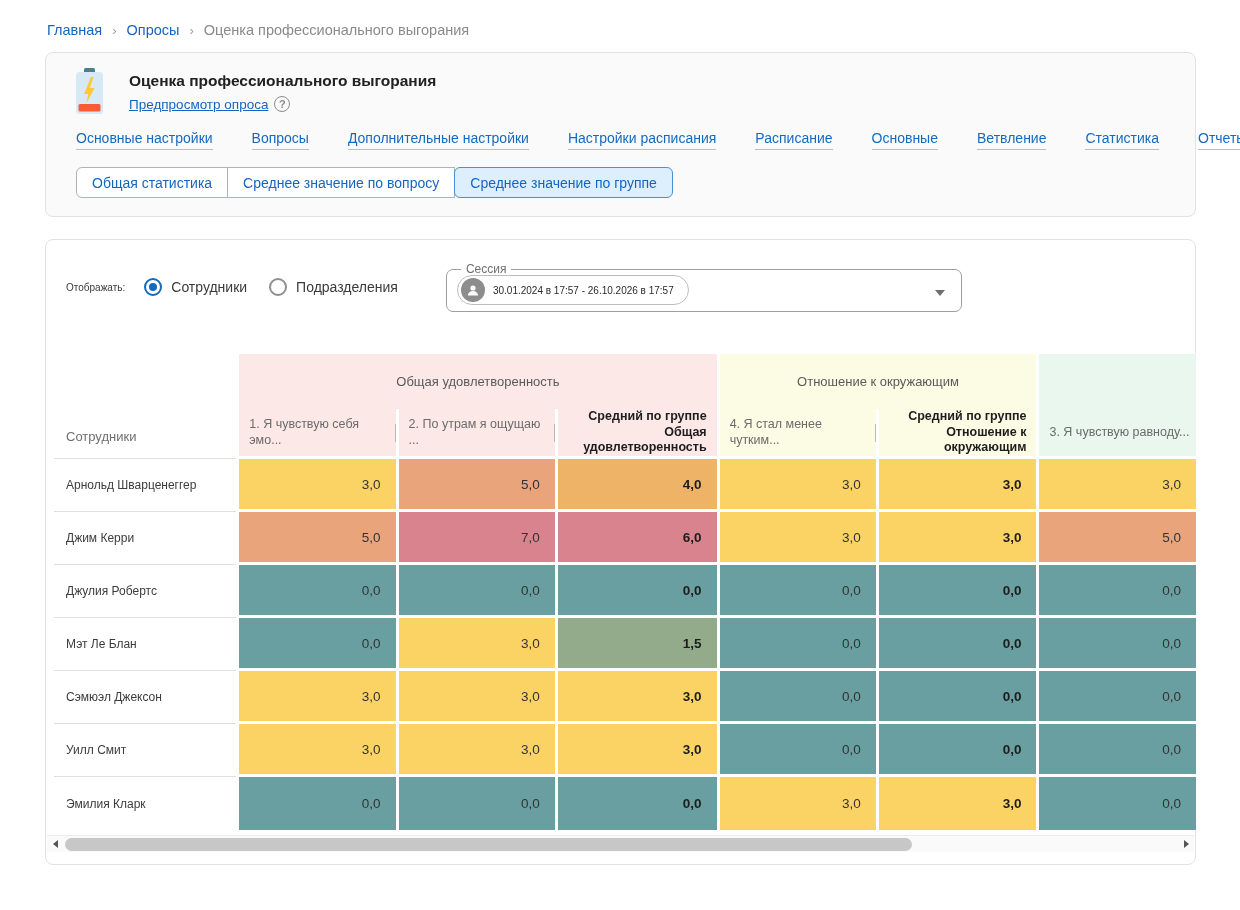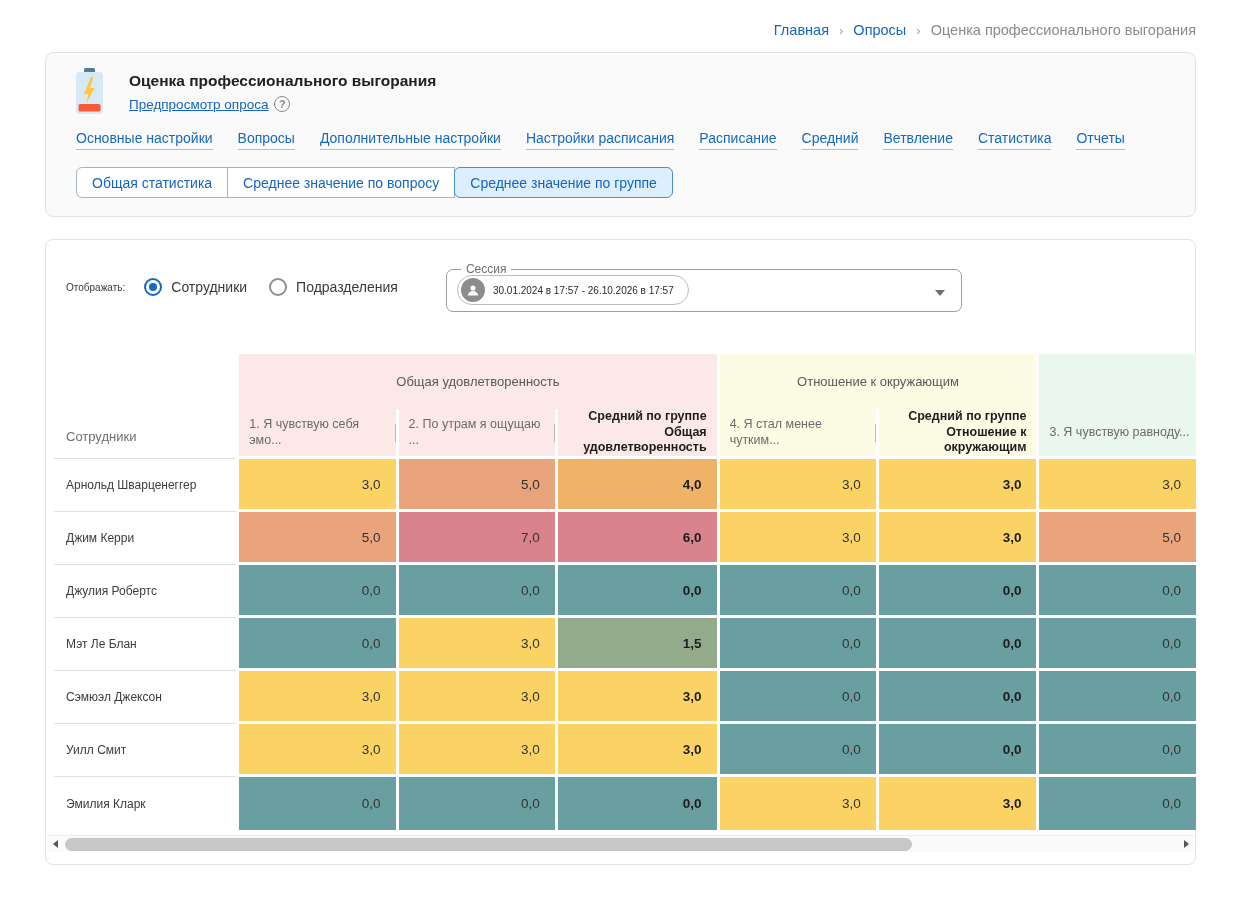--- a/index.html
+++ b/index.html
@@ -1,41 +1,41 @@
 <!DOCTYPE html>
 <html><head>
 <meta charset="utf-8">
 <style>
   * { box-sizing: border-box; margin: 0; padding: 0; }
   html,body { width:1240px; height:910px; background:#fff; overflow:hidden;
     font-family:"Liberation Sans","DejaVu Sans",sans-serif; }
   .page { padding:20px 44px 0 45px; }
 
   
-  .breadcrumb { display:flex; align-items:center; gap:10px; font-size:14.5px; margin:2px 0 14px 2px;justify-content:flex-end; }
+  .breadcrumb { display:flex; align-items:center; gap:10px; font-size:14.5px; margin:2px 0 14px 2px; }
   .breadcrumb a { color:#1565c0; text-decoration:none; cursor:pointer; }
   .breadcrumb .sep { color:#9e9e9e; font-size:13px; }
   .breadcrumb .current { color:#8a8a8a; }
 
   
   .card { border:1px solid #e2e2e2; border-radius:8px; }
   .header-card { background:#fafafa; padding:15px 20px 18px 20px; margin-bottom:22px; }
   .table-card { background:#fff; padding:20px 0 12px 0; }
 
   
   .survey-head { display:flex; align-items:flex-start; gap:26px; padding-left:10px; margin-bottom:16px; }
   .battery-icon { width:27px; height:46px; flex:none; }
   .survey-title { font-size:15.5px; font-weight:bold; color:#212121; margin-top:4px; }
   .preview-row { display:flex; align-items:center; gap:6px; margin-top:6px; }
   .preview-link { font-size:13.5px; color:#1565c0; text-decoration:underline; cursor:pointer; }
   .help-icon { width:16px; height:16px; border:1.4px solid #8b8b8b; border-radius:50%; color:#8b8b8b;
     font-size:11px; display:inline-flex; align-items:center; justify-content:center; font-weight:bold; }
 
   
-  .nav-tabs { display:flex; gap:25px; padding-left:10px; margin-bottom:17px; flex-wrap:nowrap; }
+  .nav-tabs { display:flex; gap:39px; padding-left:10px; margin-bottom:17px; flex-wrap:nowrap; }
   .nav-tab { font-size:14px; color:#1669c1; text-decoration:none; border-bottom:1px solid #bdbdbd;
     padding-bottom:3px; white-space:nowrap; cursor:pointer; }
 
   
   .stat-tabs { display:flex; padding-left:10px; }
   .stat-tab { font-size:14px; color:#1565c0; background:#fff; border:1px solid #a7b4c0; height:31px;
     padding:0 15px; margin-left:-1px; cursor:pointer; display:flex; align-items:center; white-space:nowrap; }
   .stat-tab:first-child { border-radius:6px 0 0 6px; margin-left:0; }
   .stat-tab.selected { background:#ddeefc; border:1px solid #4a90d9; border-radius:6px; z-index:2; position:relative; }
 
@@ -122,21 +122,21 @@
           <span class="help-icon">?</span>
         </div>
       </div>
     </div>
     <div class="nav-tabs">
         <a class="nav-tab">Основные настройки</a>
         <a class="nav-tab">Вопросы</a>
         <a class="nav-tab">Дополнительные настройки</a>
         <a class="nav-tab">Настройки расписания</a>
         <a class="nav-tab">Расписание</a>
-        <a class="nav-tab">Средний</a>
+        <a class="nav-tab">Основные</a>
         <a class="nav-tab">Ветвление</a>
         <a class="nav-tab">Статистика</a>
         <a class="nav-tab">Отчеты</a>
       </div>
     <div class="stat-tabs">
         <button class="stat-tab">Общая статистика</button>
         <button class="stat-tab">Среднее значение по вопросу</button>
         <button class="stat-tab selected">Среднее значение по группе</button>
       </div>
   </section>

